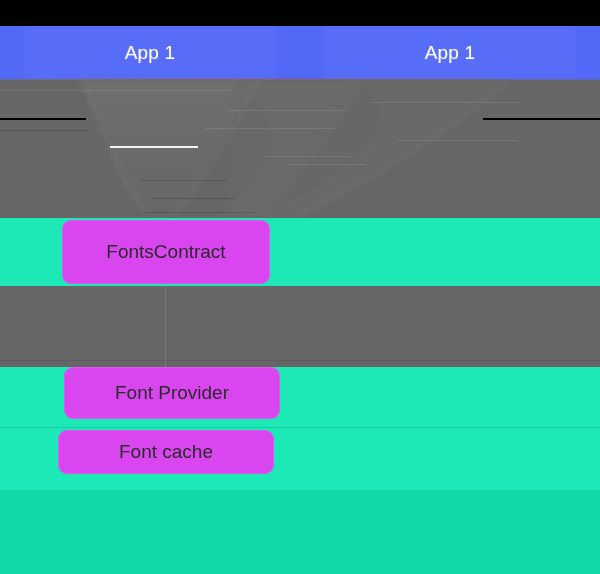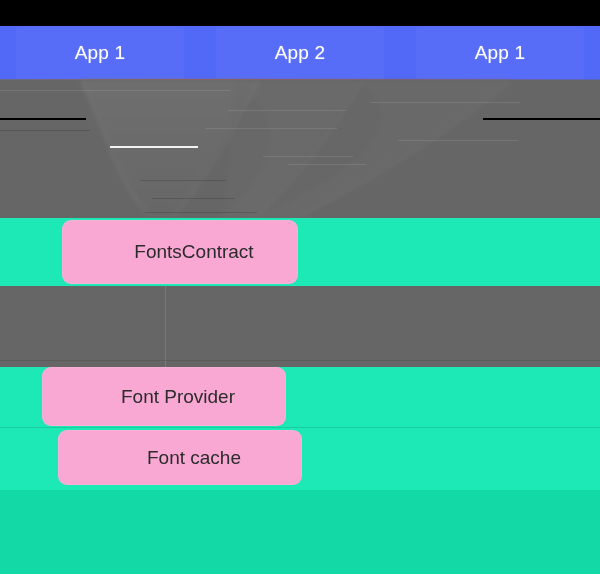--- a/index.html
+++ b/index.html
@@ -70,23 +70,22 @@
   
   .card{
     position:absolute;
     border-radius:9px;
     display:flex;align-items:center;justify-content:center;
     color:#2b2b2b;
     font-size:19px;
     white-space:nowrap;
   }
   .card.on-green{
-    background:#f9a8d4;
+    background:#d946ef;
     box-shadow:0 0 0 1px rgba(255,255,255,.10) inset;
-    padding-left:28px;
   }
 
   
   .artwork{
     position:absolute;left:0;top:68px;width:600px;height:138px;
     overflow:hidden;
     filter:blur(2.1px);
     opacity:.95;
   }
 
@@ -112,23 +111,20 @@
 </head>
 <body>
 
 <div id="stage">
 
   <div class="topbar"></div>
 
   <div class="appsrow">
     <div class="app-tab">
       <span>App 1</span>
-    </div>
-    <div class="app-tab">
-      <span>App 2</span>
     </div>
     <div class="app-tab">
       <span>App 1</span>
     </div>
   </div>
 
   <div class="band gray" style="top:68px;height:138px;"></div>
 
   <div class="artwork">
     <svg width="600" height="138" viewBox="0 0 600 138">
@@ -173,25 +169,25 @@
   <div class="band green" style="top:206px;height:68px;"></div>
   <div class="card on-green" style="left:62px;top:208px;width:208px;height:64px;">
     <span>FontsContract</span>
   </div>
 
   <div class="band gray" style="top:274px;height:81px;"></div>
   <div class="vline" style="left:165px;top:274px;height:81px;"></div>
   <div class="hline" style="left:0;top:348px;width:600px;"></div>
 
   <div class="band green" style="top:355px;height:60px;"></div>
-  <div class="card on-green" style="left:42px;top:355px;width:216px;height:59px;">
+  <div class="card on-green" style="left:64px;top:355px;width:216px;height:52px;">
     <span>Font Provider</span>
   </div>
 
   <div class="band green" style="top:415px;height:63px;"></div>
   <div class="hline" style="left:0;top:415px;width:600px;background:rgba(0,0,0,.12);"></div>
-  <div class="card on-green" style="left:58px;top:418px;width:216px;height:55px;">
+  <div class="card on-green" style="left:58px;top:418px;width:216px;height:44px;">
     <span>Font cache</span>
   </div>
 
   <div class="band green-dark" style="top:478px;height:96px;"></div>
 
 </div>
 
 </body></html>

